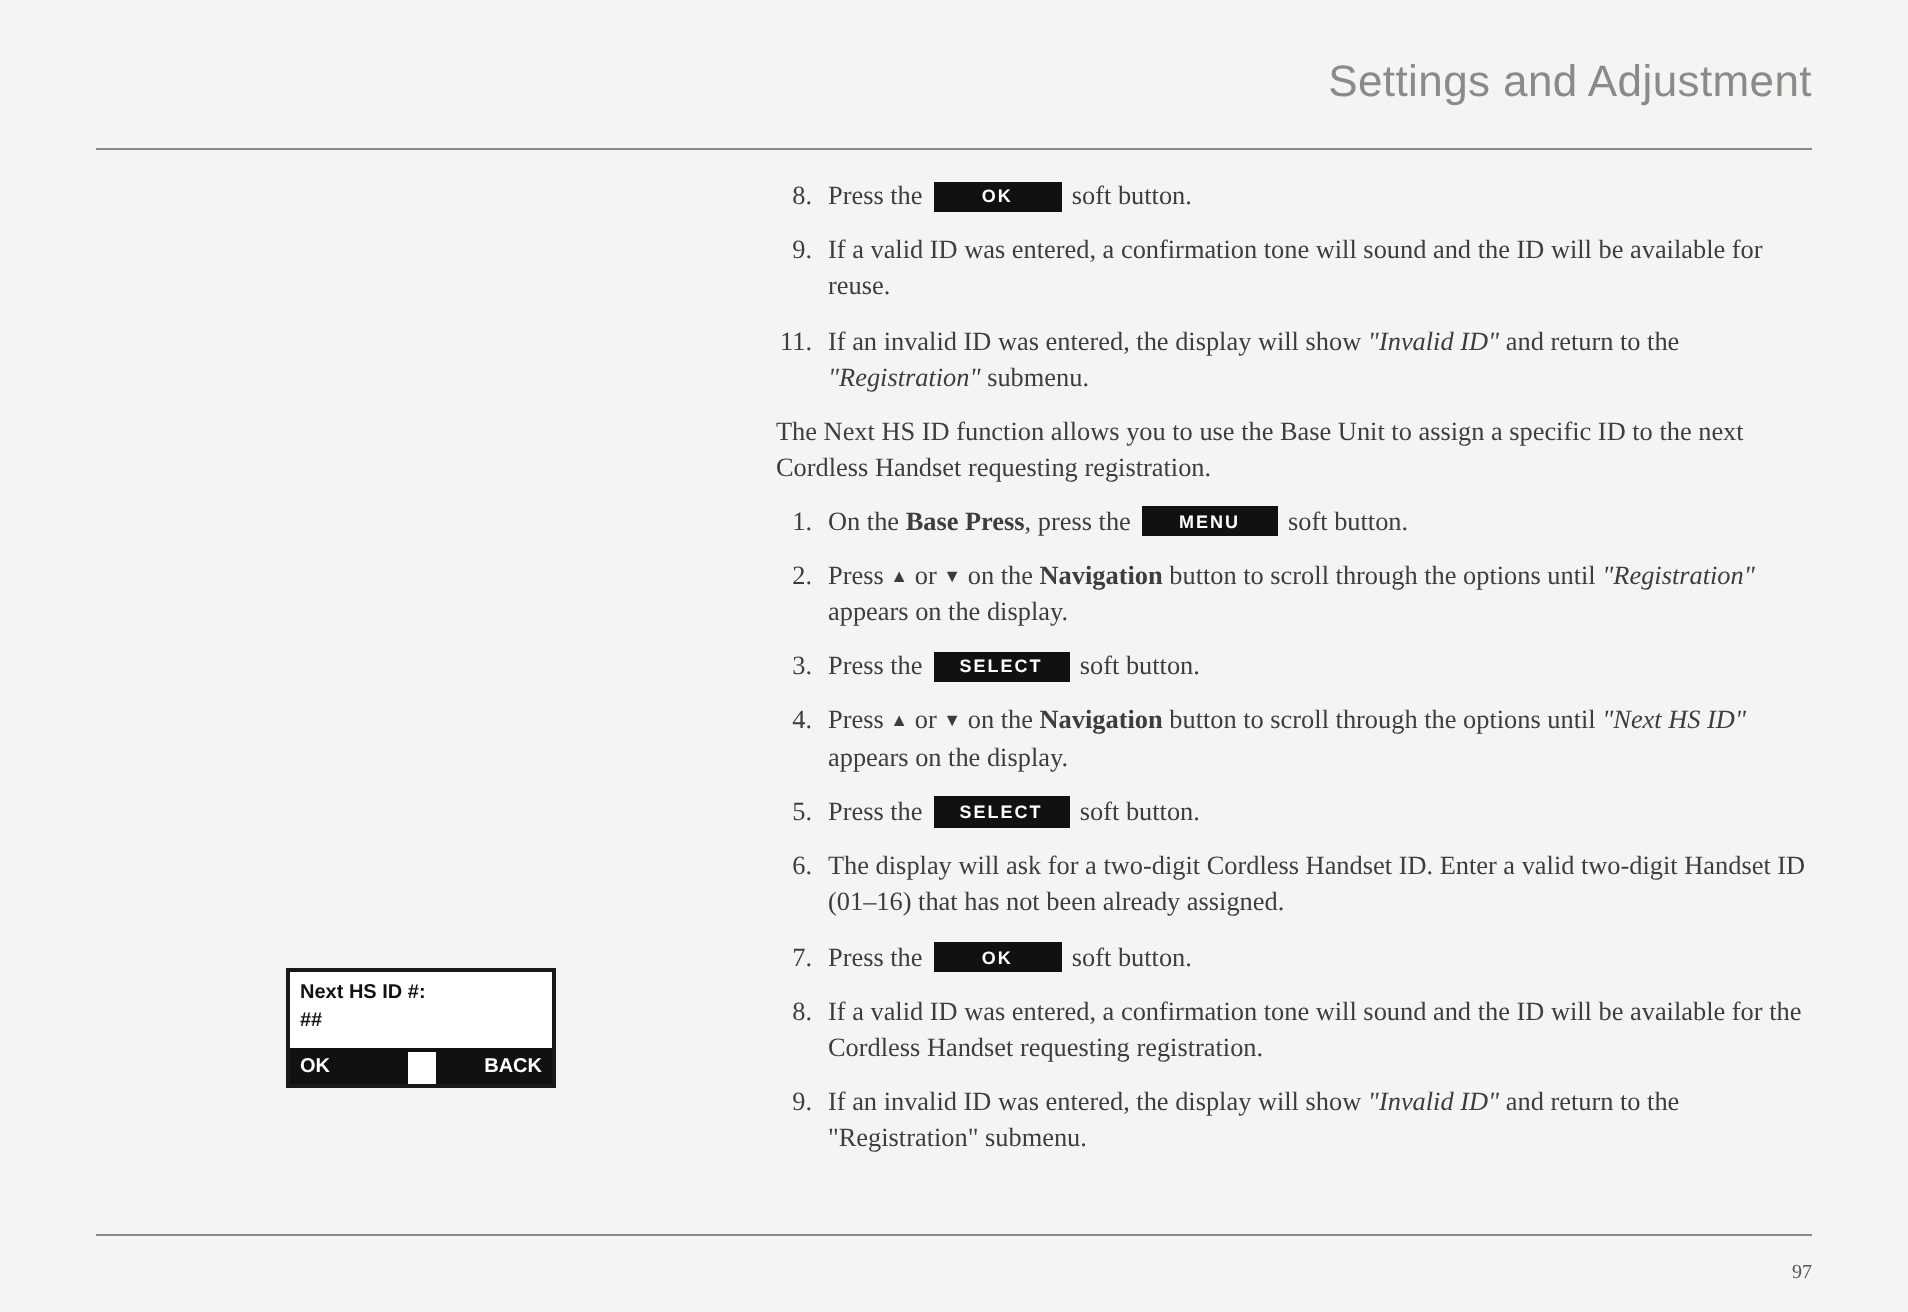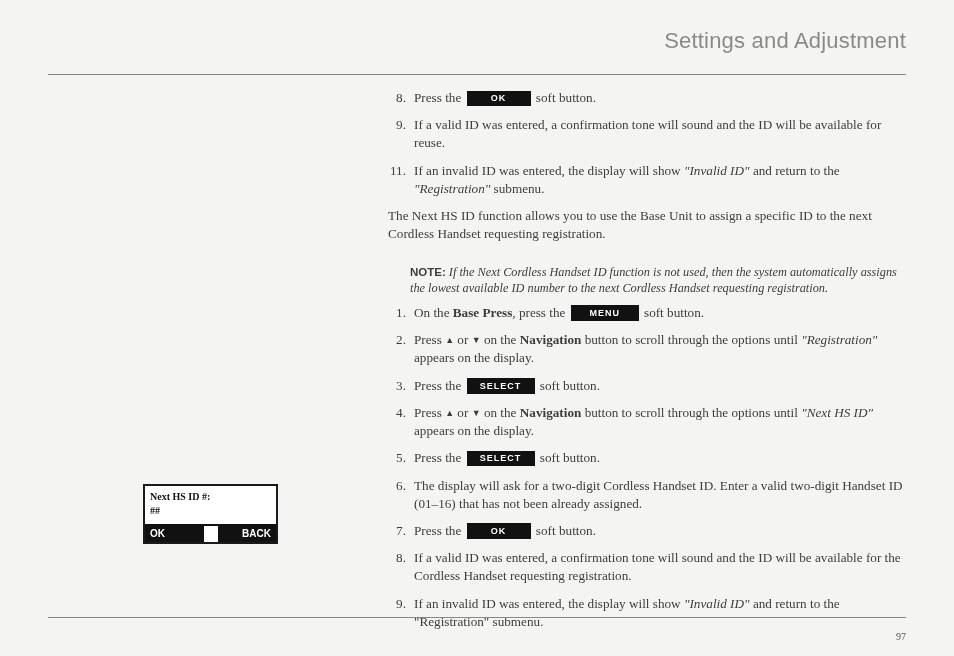--- a/index.html
+++ b/index.html
@@ -44,21 +44,20 @@
     border: 2.5px solid #1a1a1a;
     background: #fff;
     font-family: Arial, Helvetica, sans-serif;
     font-weight: bold;
     color: #111;
     font-size: 10px;
   }
   .display-top {
     padding: 4px 17px 7px 5px;
     line-height: 1.35;
-    font-family: Liberation Serif, serif;
   }
   .display-divider {
     border-top: 2px solid #111;
   }
   .display-bottom {
     background: #111;
     color: #fff;
     display: flex;
     font-size: 10px;
     line-height: 1;
@@ -115,21 +114,21 @@
     margin: 0 2px;
   }
   .black-btn-wide { width: 68px; }
   h2.subhead {
     font-family: 'Segoe UI', 'Helvetica Neue', Arial, sans-serif;
     font-size: 17px;
     font-weight: 700;
     color: #3a3a3a;
     margin: 12px 0 8px 0;
   }
-  .para { margin-bottom: 20px; }
+  .para { margin-bottom: 8px; }
   .note {
     font-style: italic;
     font-size: 12.3px;
     padding: 0 0 8px 22px;
     line-height: 1.32;
   }
   .note-label {
     font-weight: bold;
     font-style: normal;
     font-family: Arial, sans-serif;
@@ -193,23 +192,20 @@
       </li>
       <li>
         <span class="num">11.</span>
         <span class="txt">
           <span>If an invalid ID was entered, the display will show </span><span class="ital">"Invalid ID"</span><span> and return to the </span><span class="ital">"Registration"</span><span> submenu.</span>
         </span>
       </li>
     </ol>
 
     <p class="para">The Next HS ID function allows you to use the Base Unit to assign a specific ID to the next Cordless Handset requesting registration.</p>
-    <p class="note">
-      <span class="note-label">NOTE:</span><span> If the Next  Cordless Handset ID function is not used, then the system automatically assigns the lowest available ID number to the next Cordless Handset requesting registration.</span>
-    </p>
 
     <ol>
       <li>
         <span class="num">1.</span>
         <span class="txt">
           <span>On the </span><span class="bold">Base Press</span><span>, press the </span><span class="black-btn black-btn-wide">MENU</span><span> soft button.</span>
         </span>
       </li>
       <li>
         <span class="num">2.</span>

